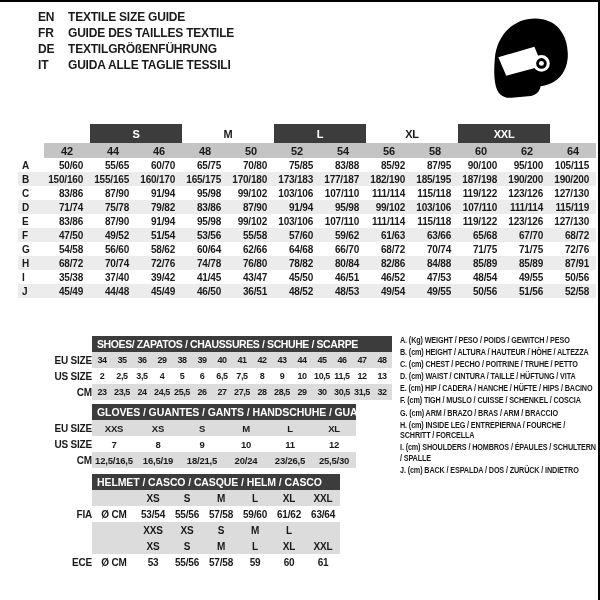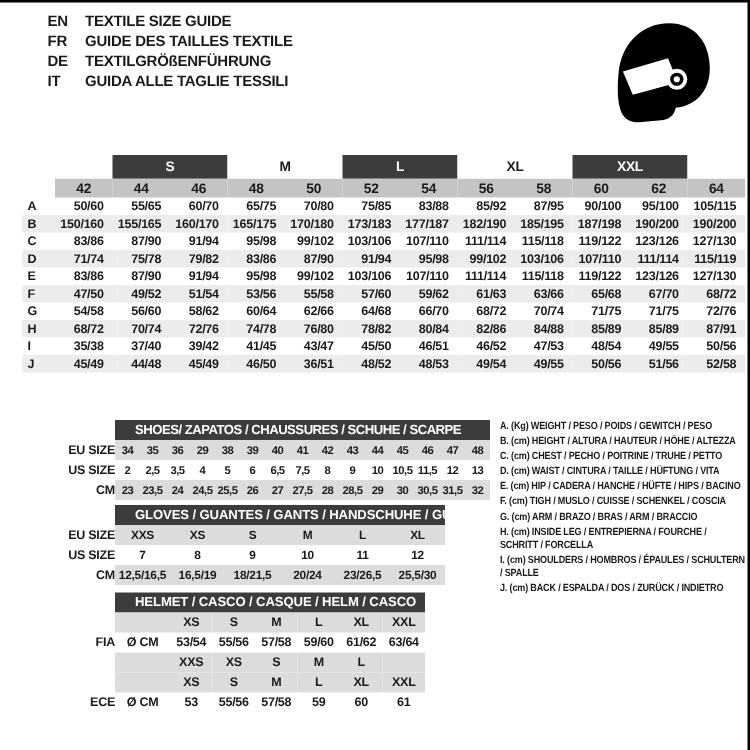--- a/index.html
+++ b/index.html
@@ -30,21 +30,21 @@
   .main tr.sizes td { height:15px; text-align:center; padding:0; font-size:11px; background:#c4c4c4; }
   .main tr.sizes td:first-child { background:#fff; }
 
   
   .sec { position:absolute; left:38px; }
   .sec td { font-weight:bold; font-size:10px; height:16px; text-align:center; padding:0;
             white-space:nowrap; letter-spacing:-0.2px; }
   .sec td:first-child { text-align:right; background:#fff; }
   .sec tr.band td { background:#dcdcdc; }
   .sec tr.band td:first-child { background:#fff; }
-  .sec td.darkhead { background:#3c3c3c; color:#fff; text-align:left; padding-left:16px; font-size:10.5px; letter-spacing:-0.1px; }
+  .sec td.darkhead { background:#3c3c3c; color:#fff; text-align:left; padding-left:5px; font-size:10.5px; letter-spacing:-0.1px; }
   #shoes-table { top:336px; width:354px; }
   #shoes-table td { font-size:9px; letter-spacing:-0.4px; }
   #shoes-table td:first-child { font-size:10px; letter-spacing:-0.2px; }
   #shoes-table td.darkhead { font-size:10.5px; }
   #gloves-table { top:404px; width:318px; }
   #gloves-table td { font-size:9.5px; }
   #gloves-table td:first-child, #gloves-table td.darkhead { font-size:10px; }
   #gloves-table td.darkhead { font-size:10.5px; }
   #helmet-table { top:474px; width:302px; }
 

